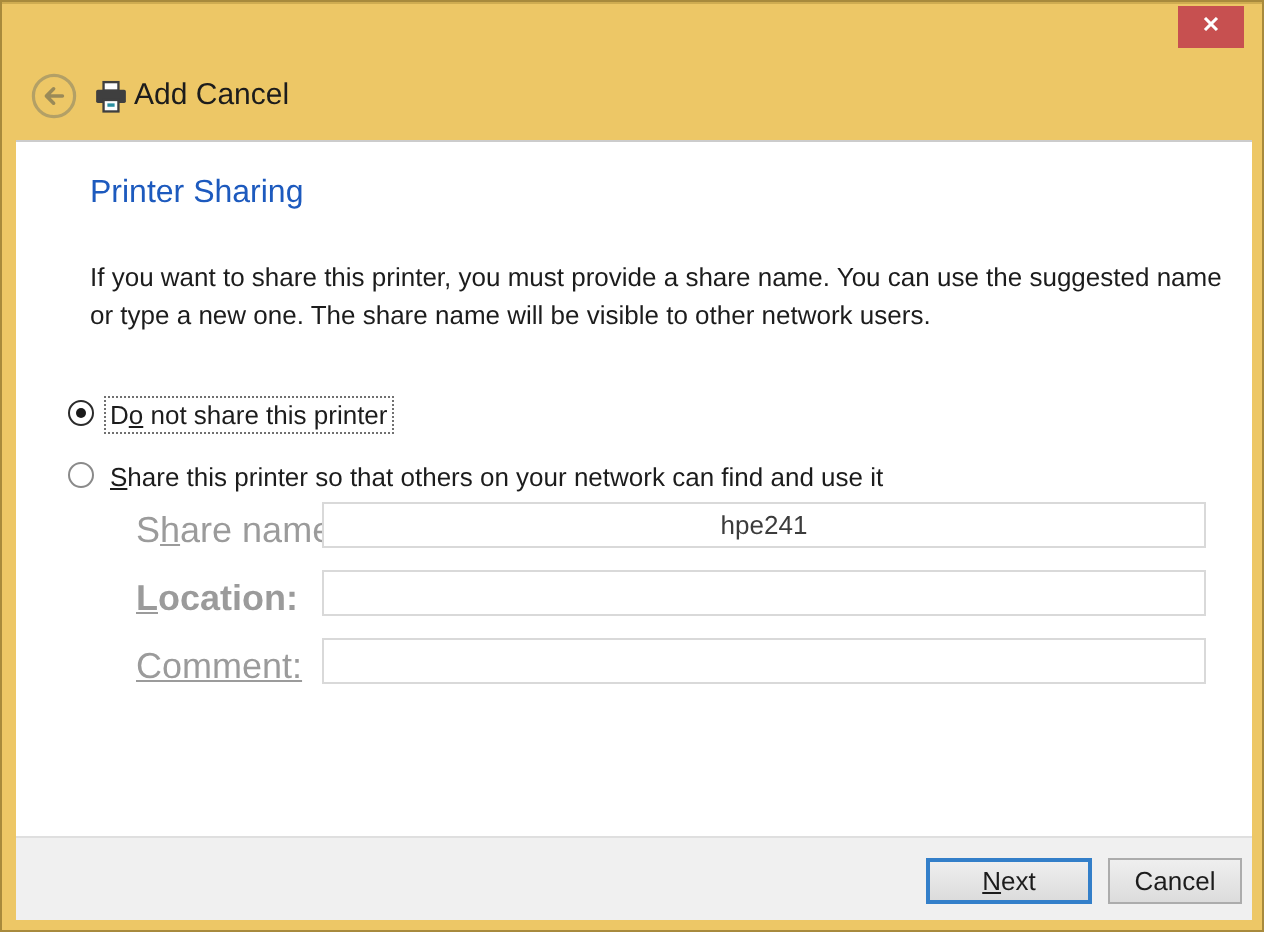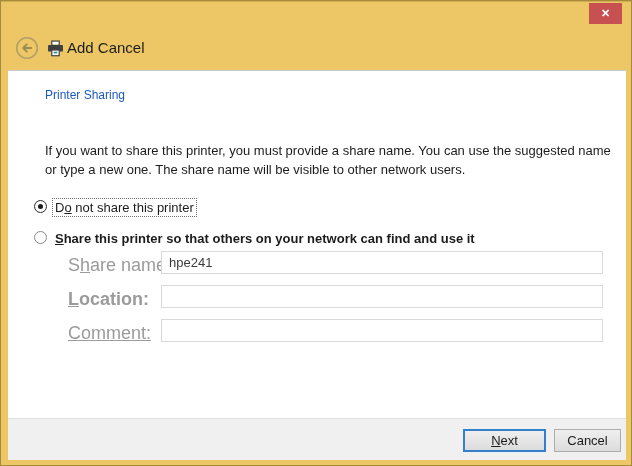--- a/index.html
+++ b/index.html
@@ -32,31 +32,31 @@
     position:absolute;left:7px;top:69px;width:618px;height:348px;
     background:#ffffff;border-top:1px solid #cccccc;
   }
   .footer{
     position:absolute;left:7px;top:417px;width:618px;height:42px;
     background:#f0f0f0;border-top:1px solid #dfdfdf;
   }
 
   .page-heading{
     position:absolute;left:44px;top:87px;
-    font-size:12px;color:#1d5abe;white-space:nowrap;
+    font-size:16px;color:#1d5abe;white-space:nowrap;
   }
   .page-desc{
     position:absolute;left:44px;top:128px;width:578px;
-    font-size:13px;line-height:19px;color:#1c1c1c;margin-top:12px;
+    font-size:13px;line-height:19px;color:#1c1c1c;
   }
 
   
   .radio-row{position:absolute;left:33px;display:flex;align-items:flex-start;}
   .radio-row.r1{top:197px;}
-  .radio-row.r2{top:228px;font-weight:bold;}
+  .radio-row.r2{top:228px;}
   .radio-circle{
     width:13px;height:13px;border-radius:50%;
     border:1px solid #8a8a8a;background:#fff;
     margin-top:2px;flex:none;position:relative;
   }
   .radio-circle.checked{border-color:#2b2b2b;}
   .radio-circle.checked::after{
     content:"";position:absolute;left:3px;top:3px;width:5px;height:5px;
     border-radius:50%;background:#1a1a1a;
   }
@@ -70,21 +70,21 @@
   .field-label{
     position:absolute;left:67px;font-size:18px;color:#9b9b9b;white-space:nowrap;
   }
   .fl-share{top:254px;} .fl-location{top:288px;font-weight:bold;} .fl-comment{top:322px;text-decoration:underline;}
   .text-field{
     position:absolute;left:160px;width:442px;height:23px;
     border:1px solid #d9d9d9;background:#fff;
     font-family:"Liberation Sans",sans-serif;font-size:13px;color:#3c3c3c;
     padding:0 7px;outline:none;
   }
-  .tf-share{top:250px;} .tf-location{top:284px;} .tf-comment{top:318px;}
+  .tf-share{top:250px;text-align:center;} .tf-location{top:284px;} .tf-comment{top:318px;}
 
   
   .btn{
     position:absolute;top:428px;height:23px;
     display:flex;align-items:center;justify-content:center;
     background:linear-gradient(#efefef,#dcdcdc);
     border:1px solid #acacac;
     font-family:"Liberation Sans",sans-serif;font-size:13px;color:#1c1c1c;
     cursor:default;
   }

